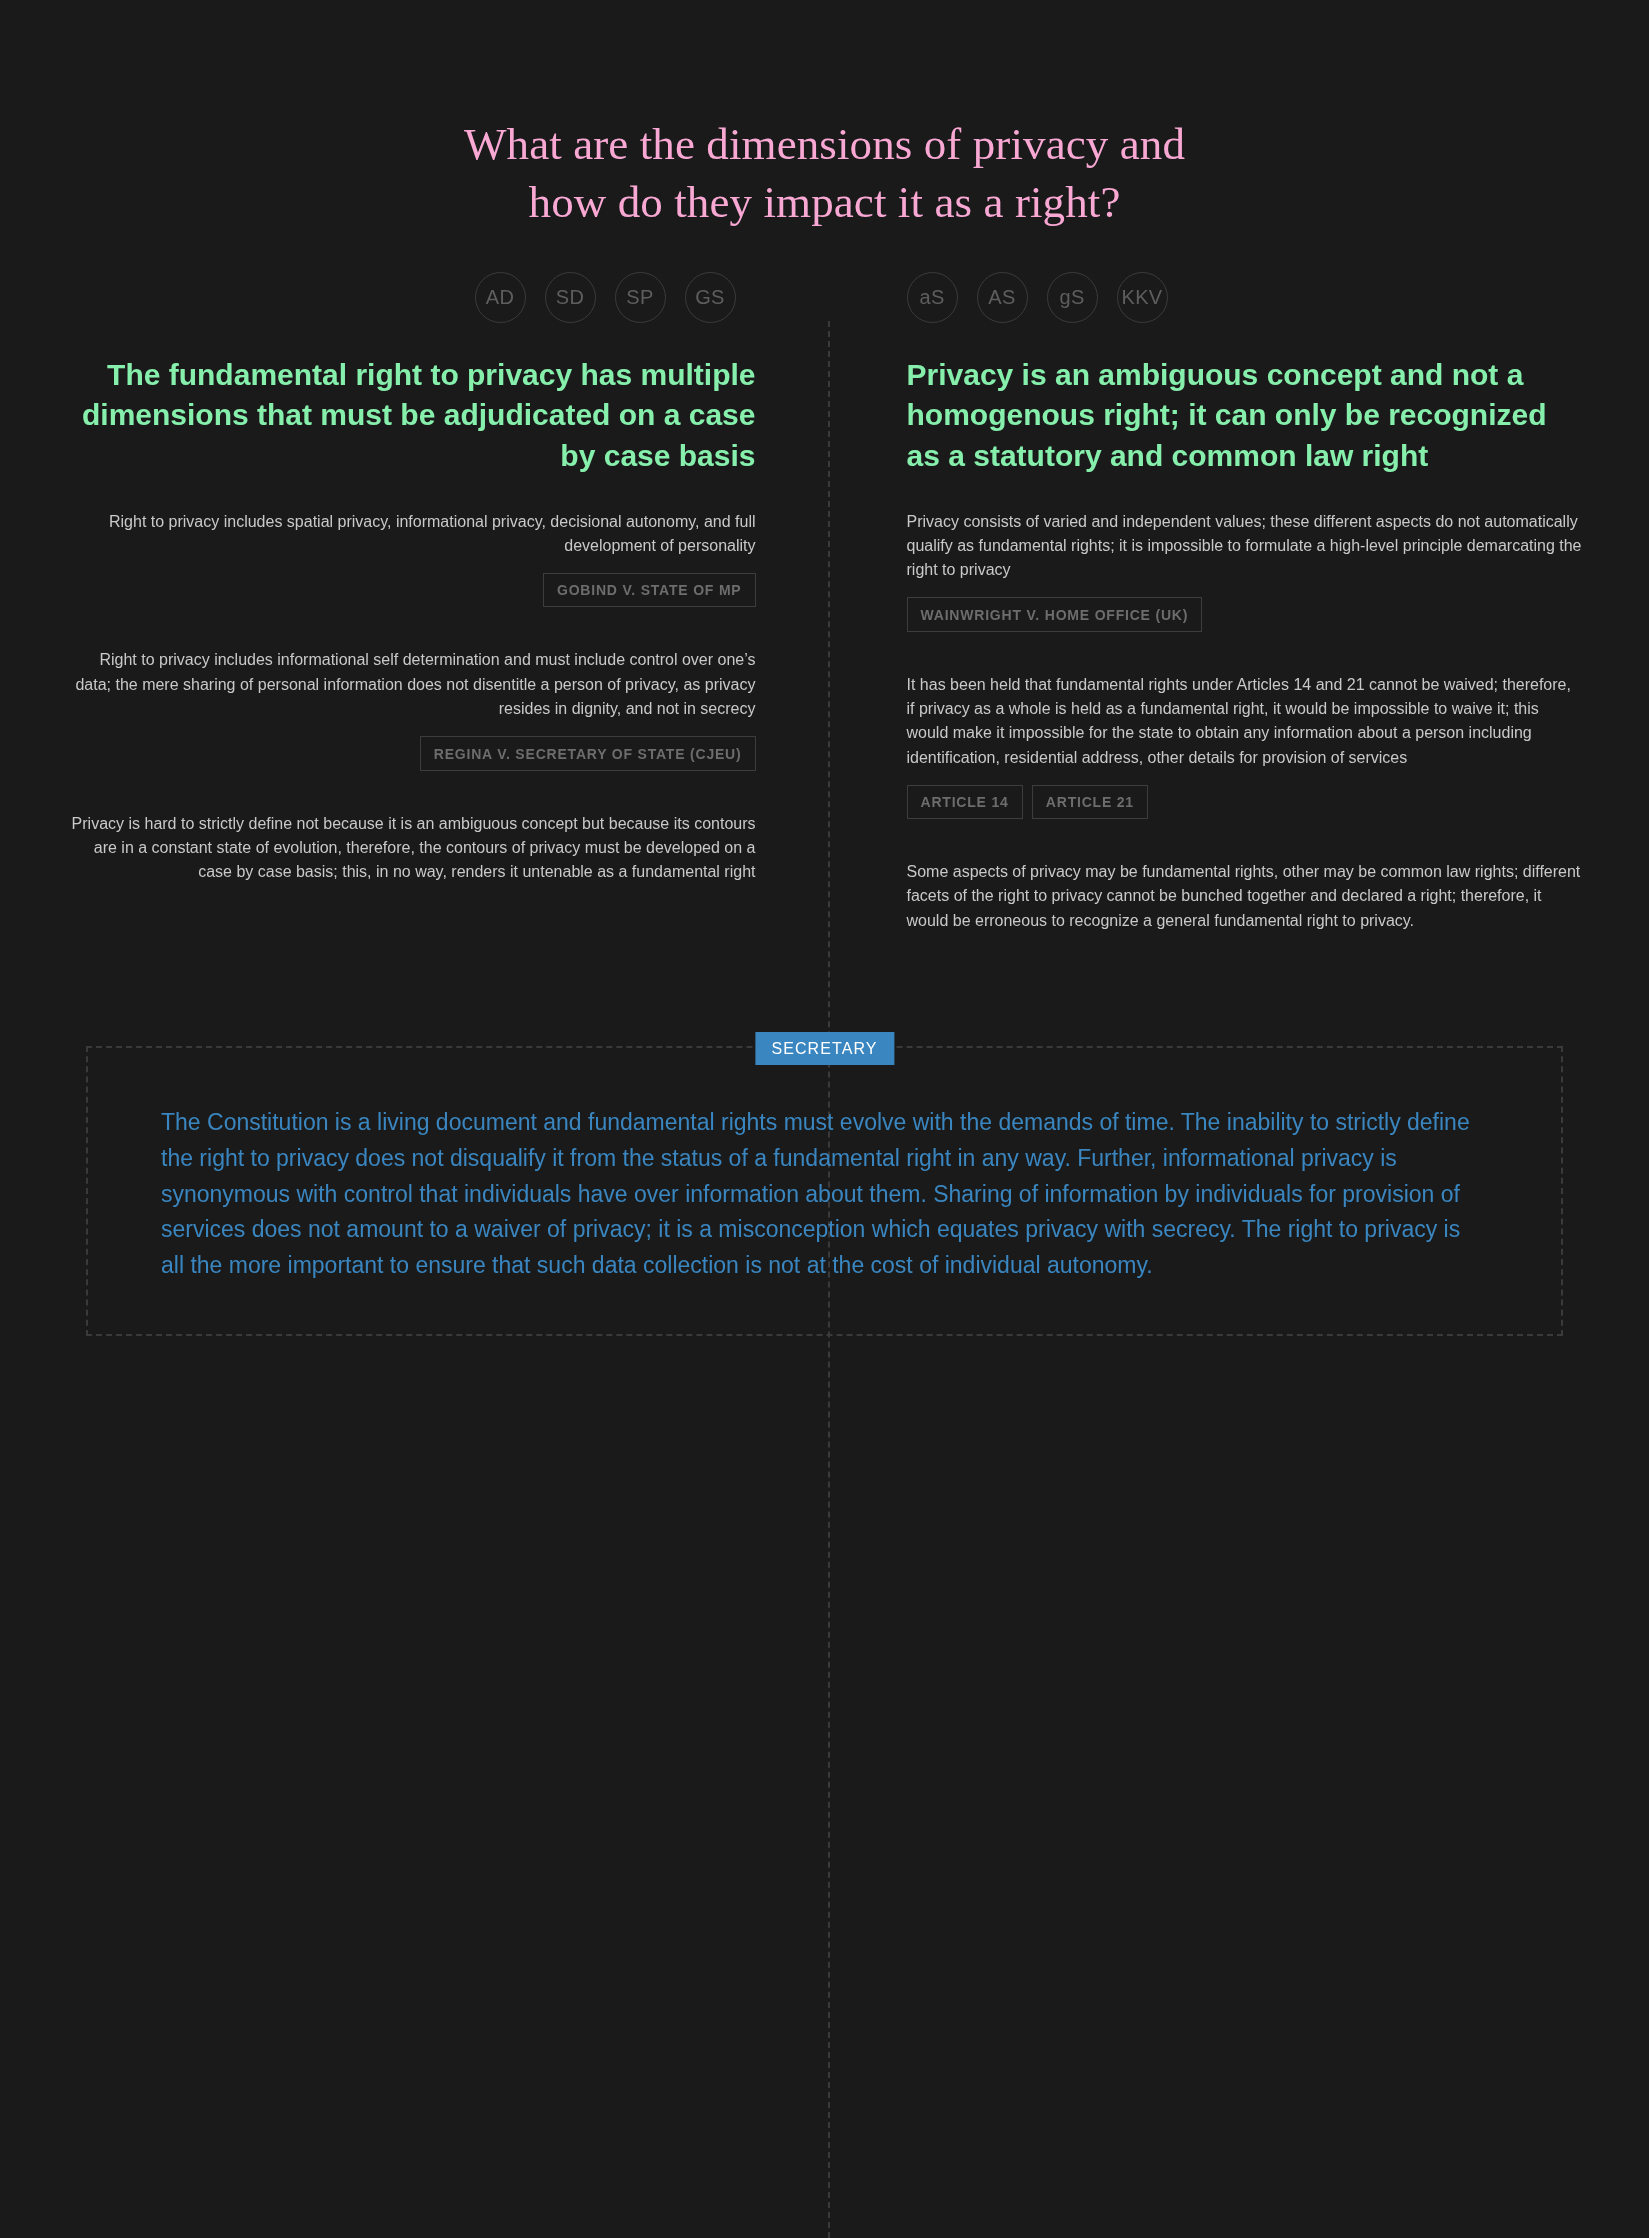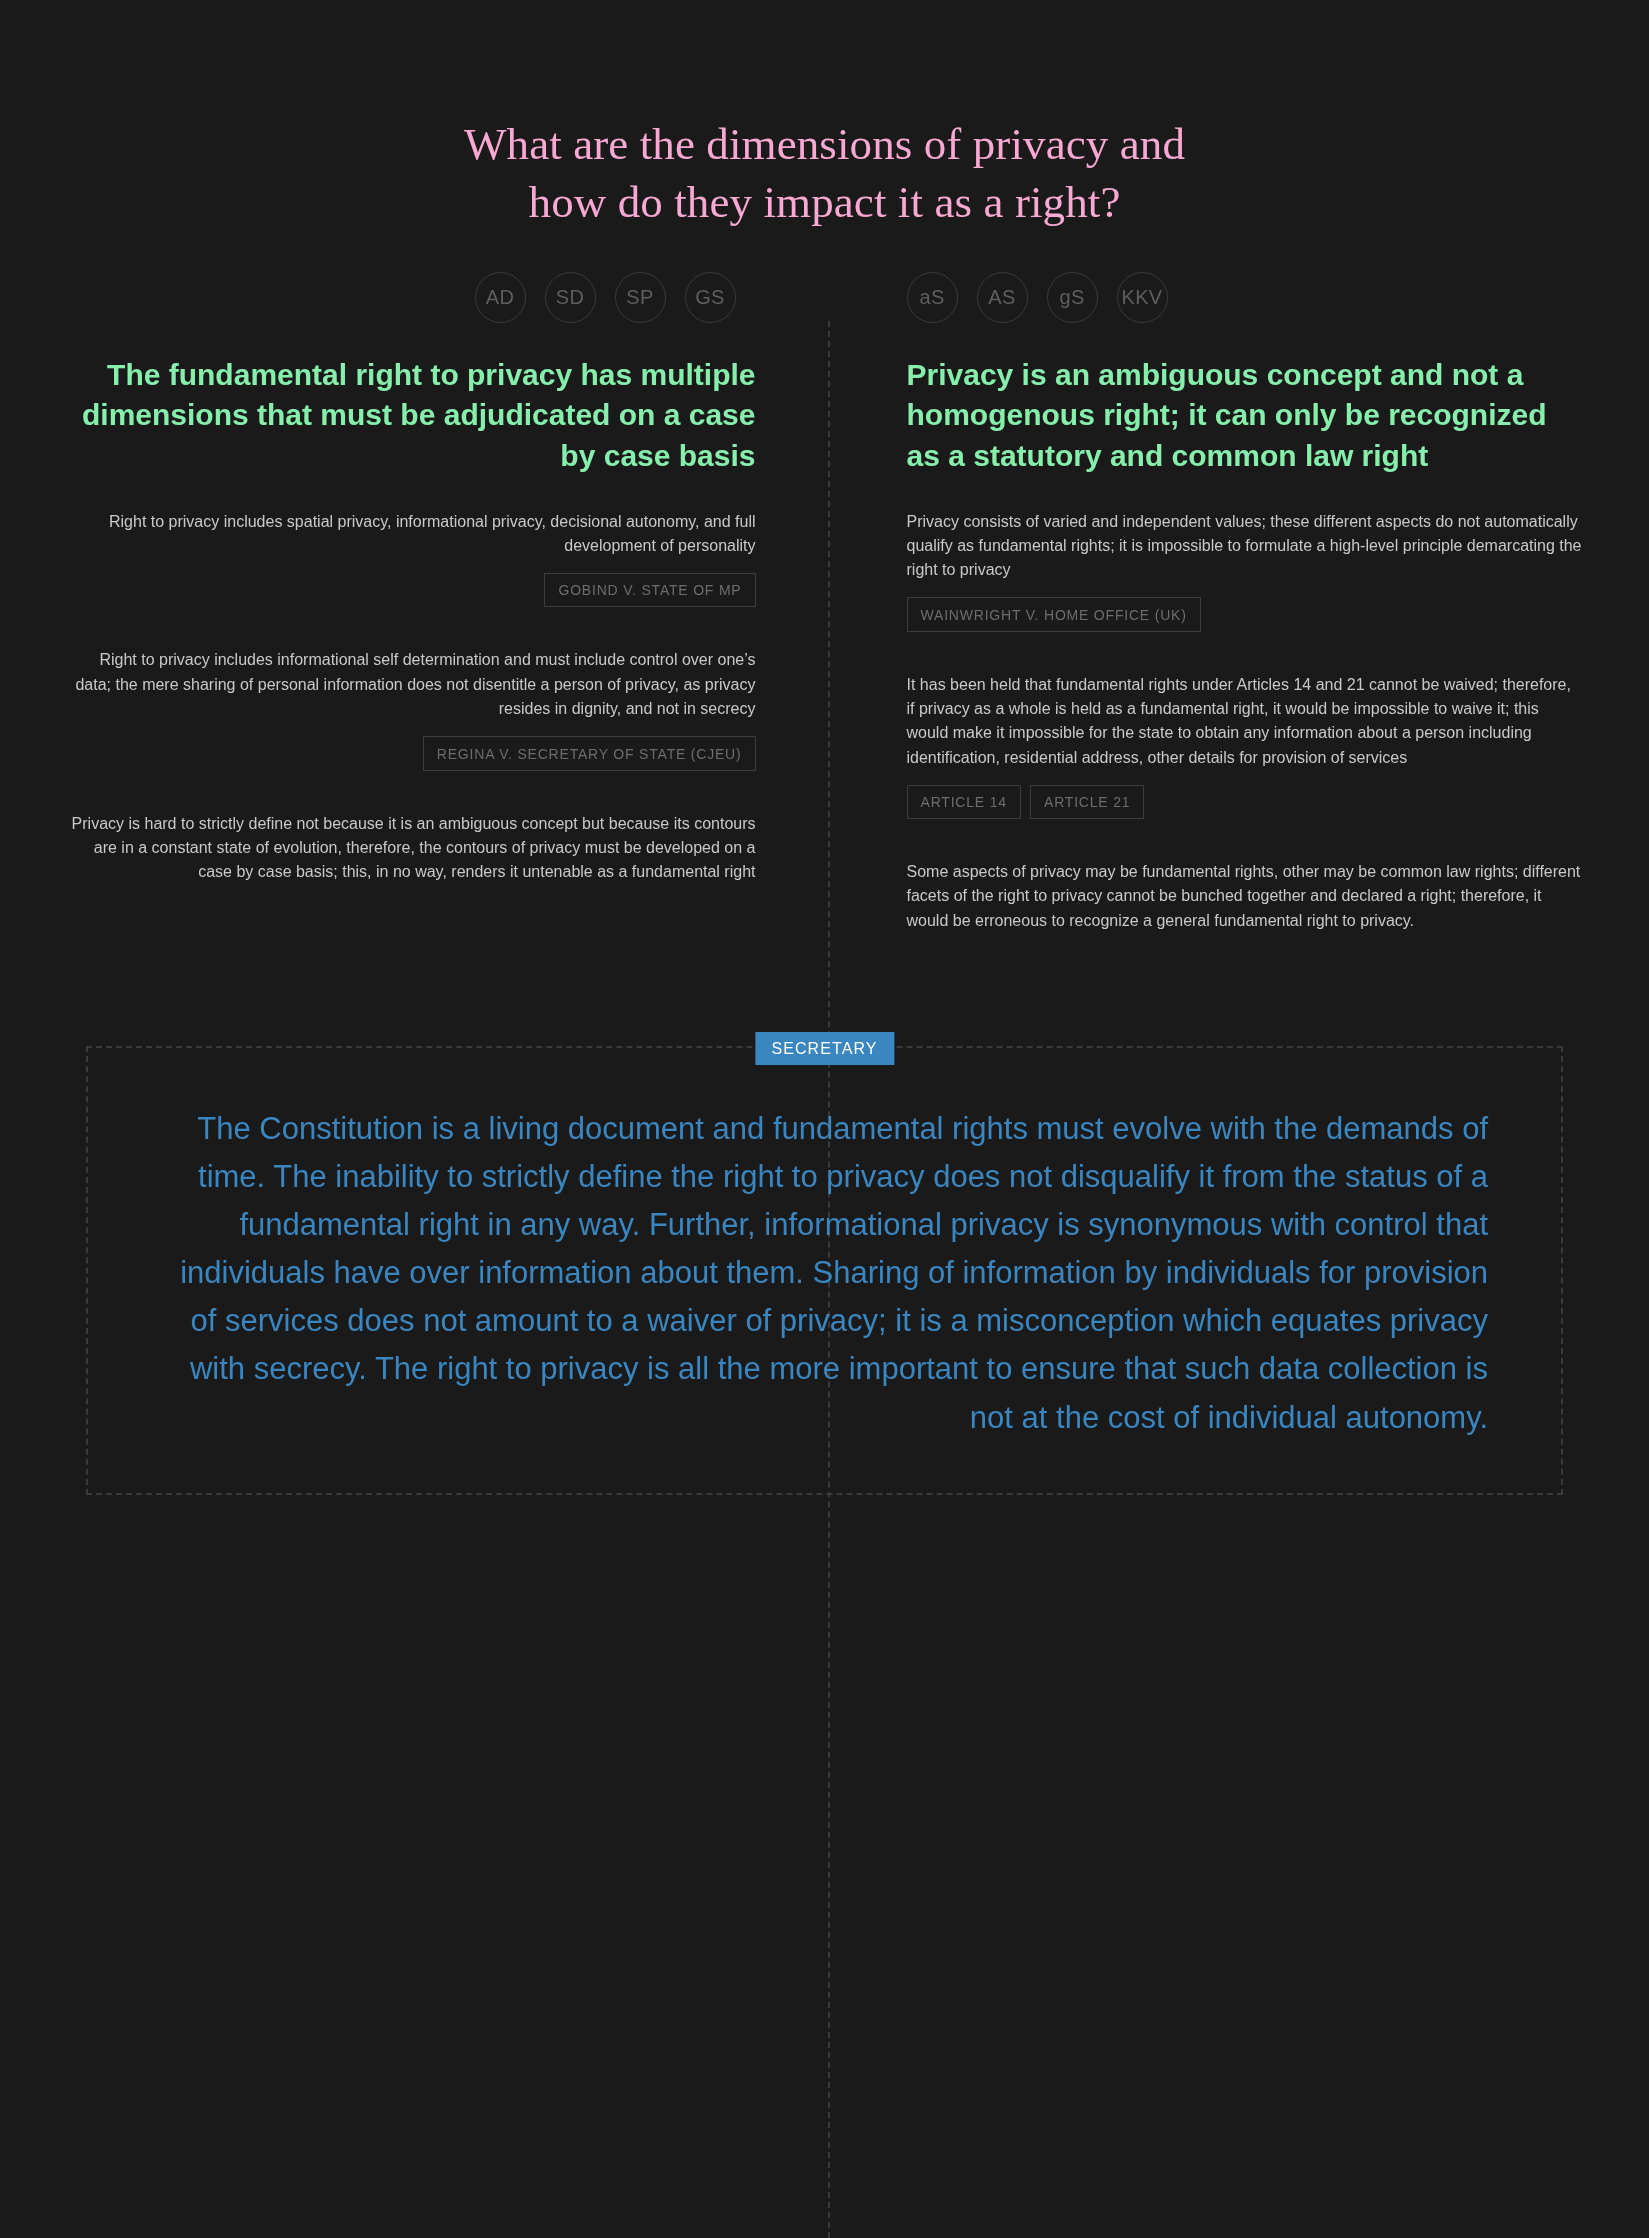--- a/index.html
+++ b/index.html
@@ -103,20 +103,21 @@
   .block-text {
     font-size: 16px;
     line-height: 1.52;
     color: #c9c9c9;
   }
 
   .tag-row {
     margin-top: 14.5px;
     display: flex;
     gap: 9.2px;
+    font-weight: bold;
   }
   .col-left .tag-row { justify-content: flex-end; }
   .col-right .tag-row { justify-content: flex-start; }
 
   .tag {
     border: 1.3px solid #3d3d3d;
     color: #6d6d6d;
     font-size: 14px;
     letter-spacing: 0.8px;
     padding: 8.6px 13px 8px 13px;
@@ -140,23 +141,23 @@
     left: 50%;
     transform: translateX(-50%);
     background: #3a86c0;
     color: #ffffff;
     font-size: 16px;
     letter-spacing: 1.1px;
     padding: 8px 16.5px 7.3px 16.5px;
   }
 
   .analysis-text {
-    text-align: right;
+    text-align: left;
     color: #3a86c0;
-    font-size: 31px;
+    font-size: 23px;
     line-height: 1.55;
   }
 </style>
 </head>
 <body>
 
 <h1 class="page-title">
   <span class="tline">What are the dimensions of privacy and</span>
   <span class="tline">how do they impact it as a right?</span>
 </h1>

